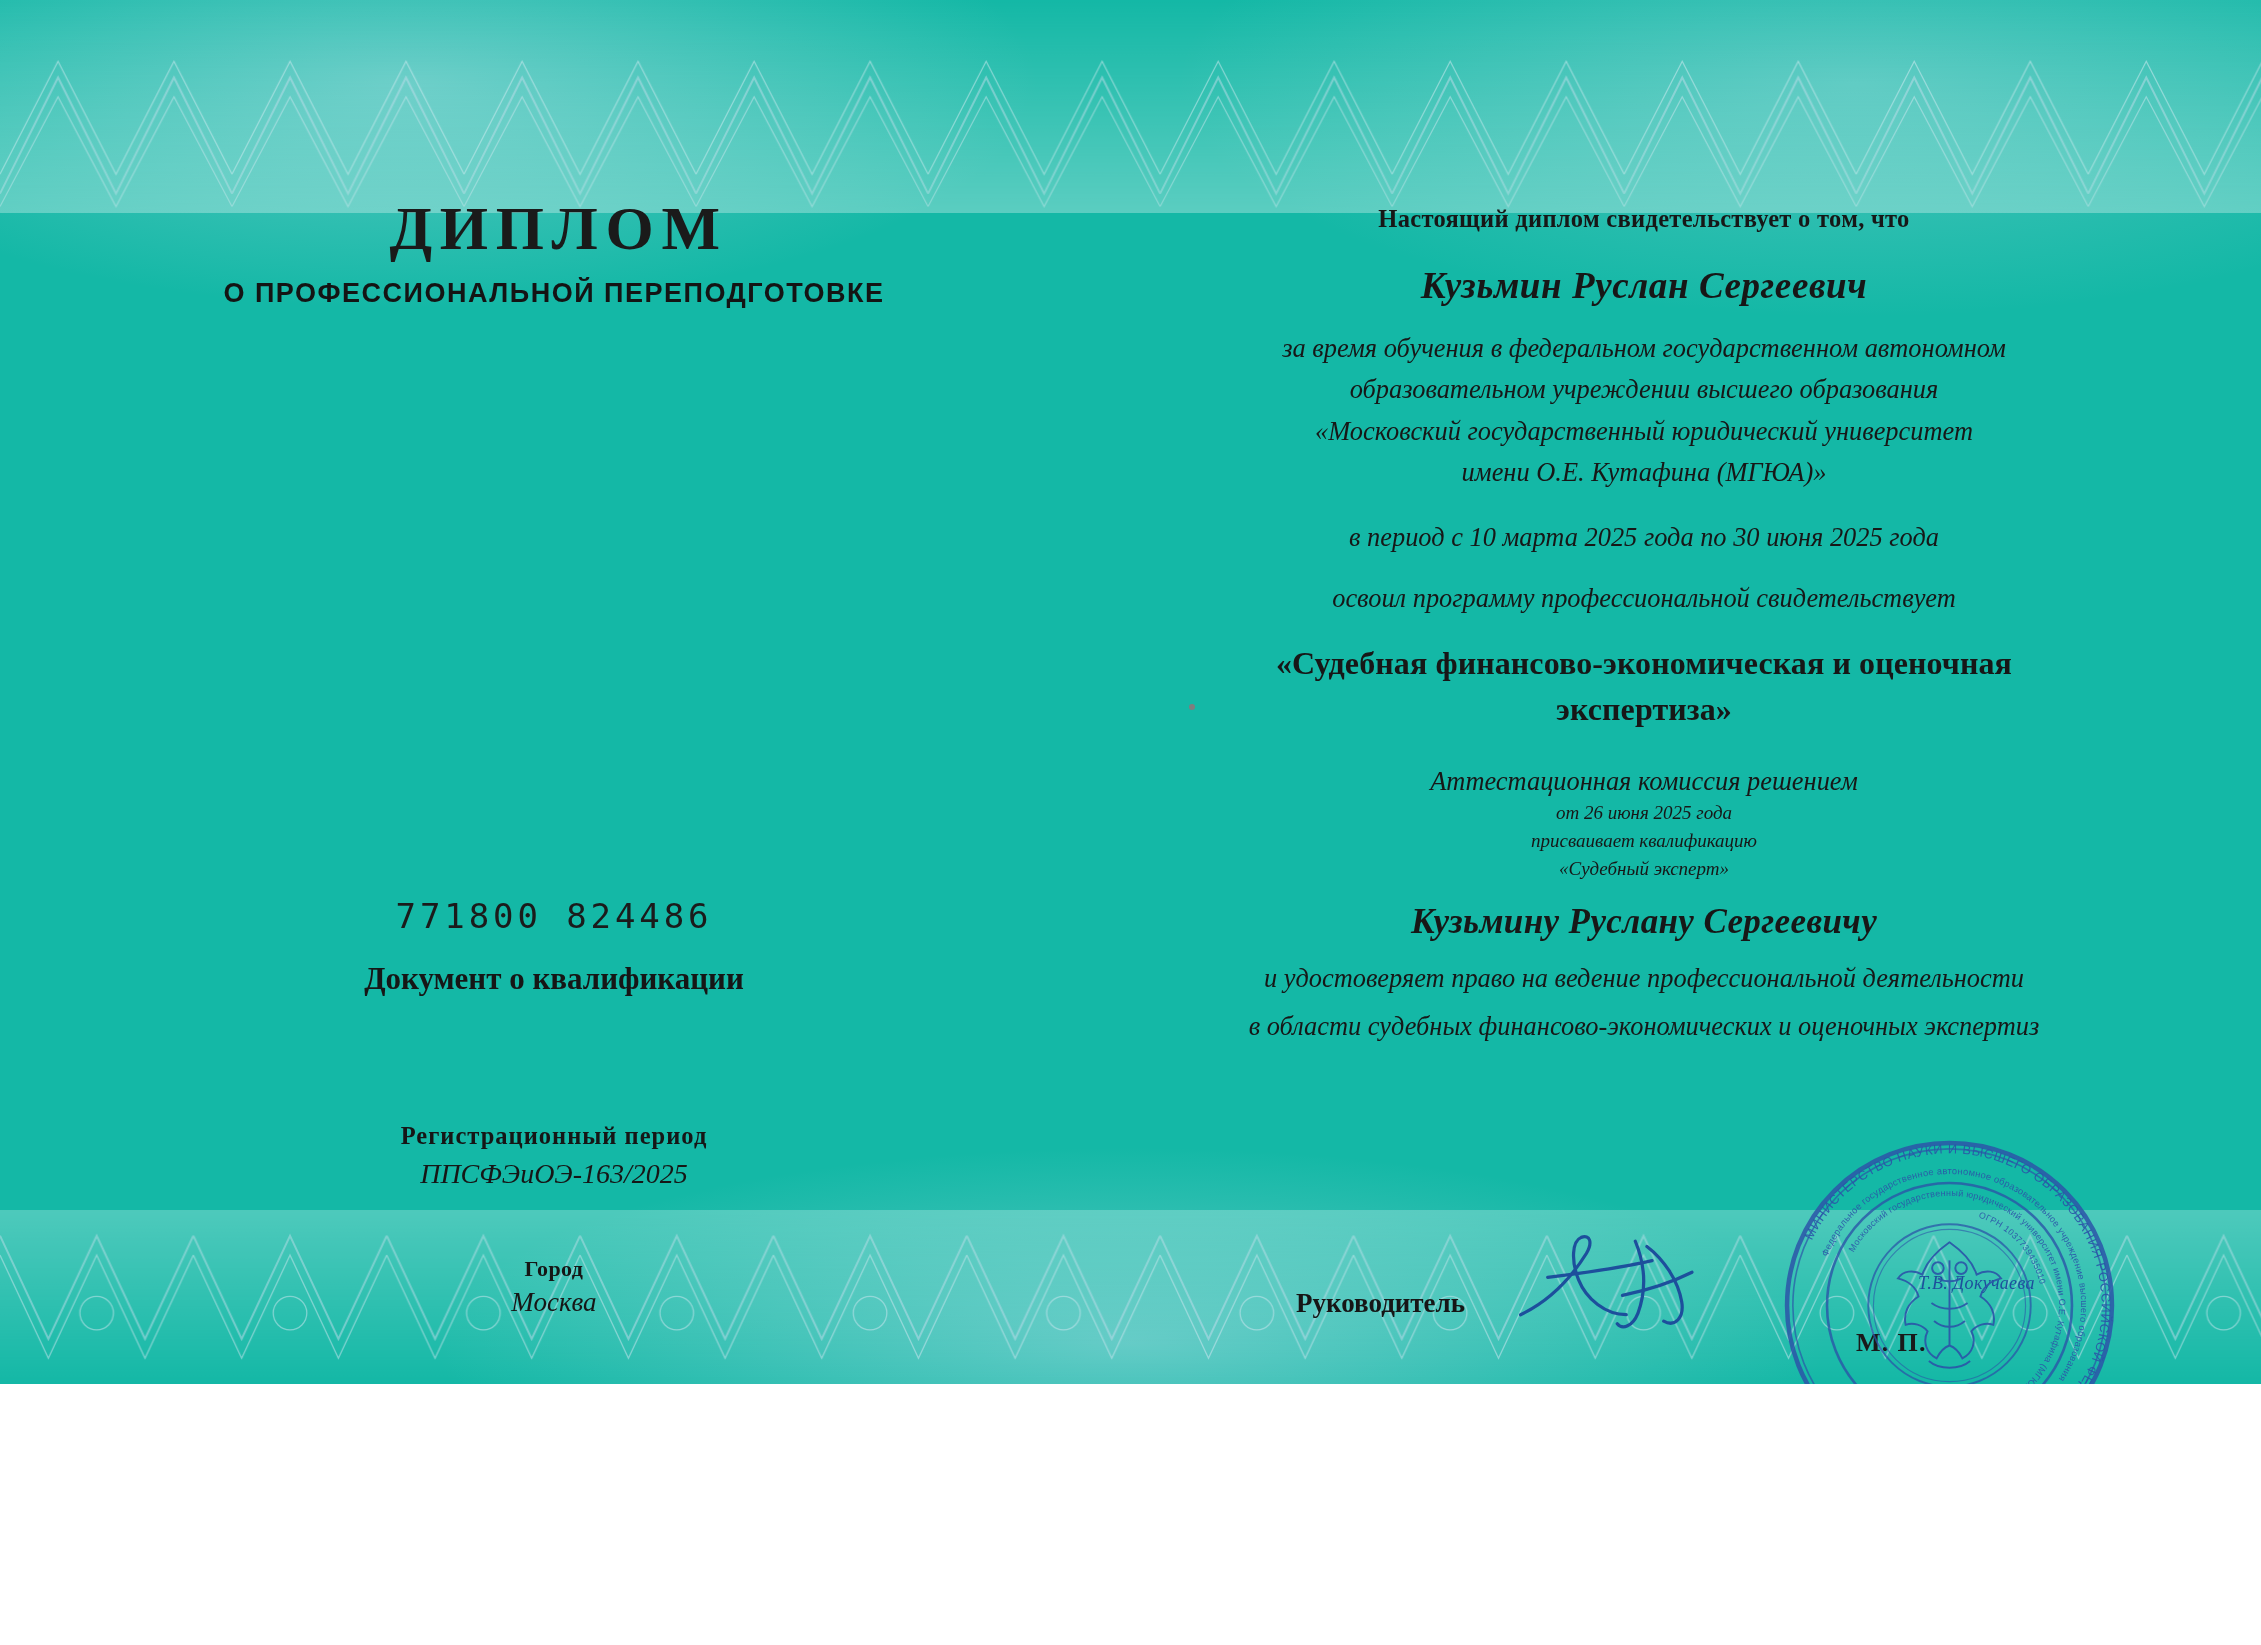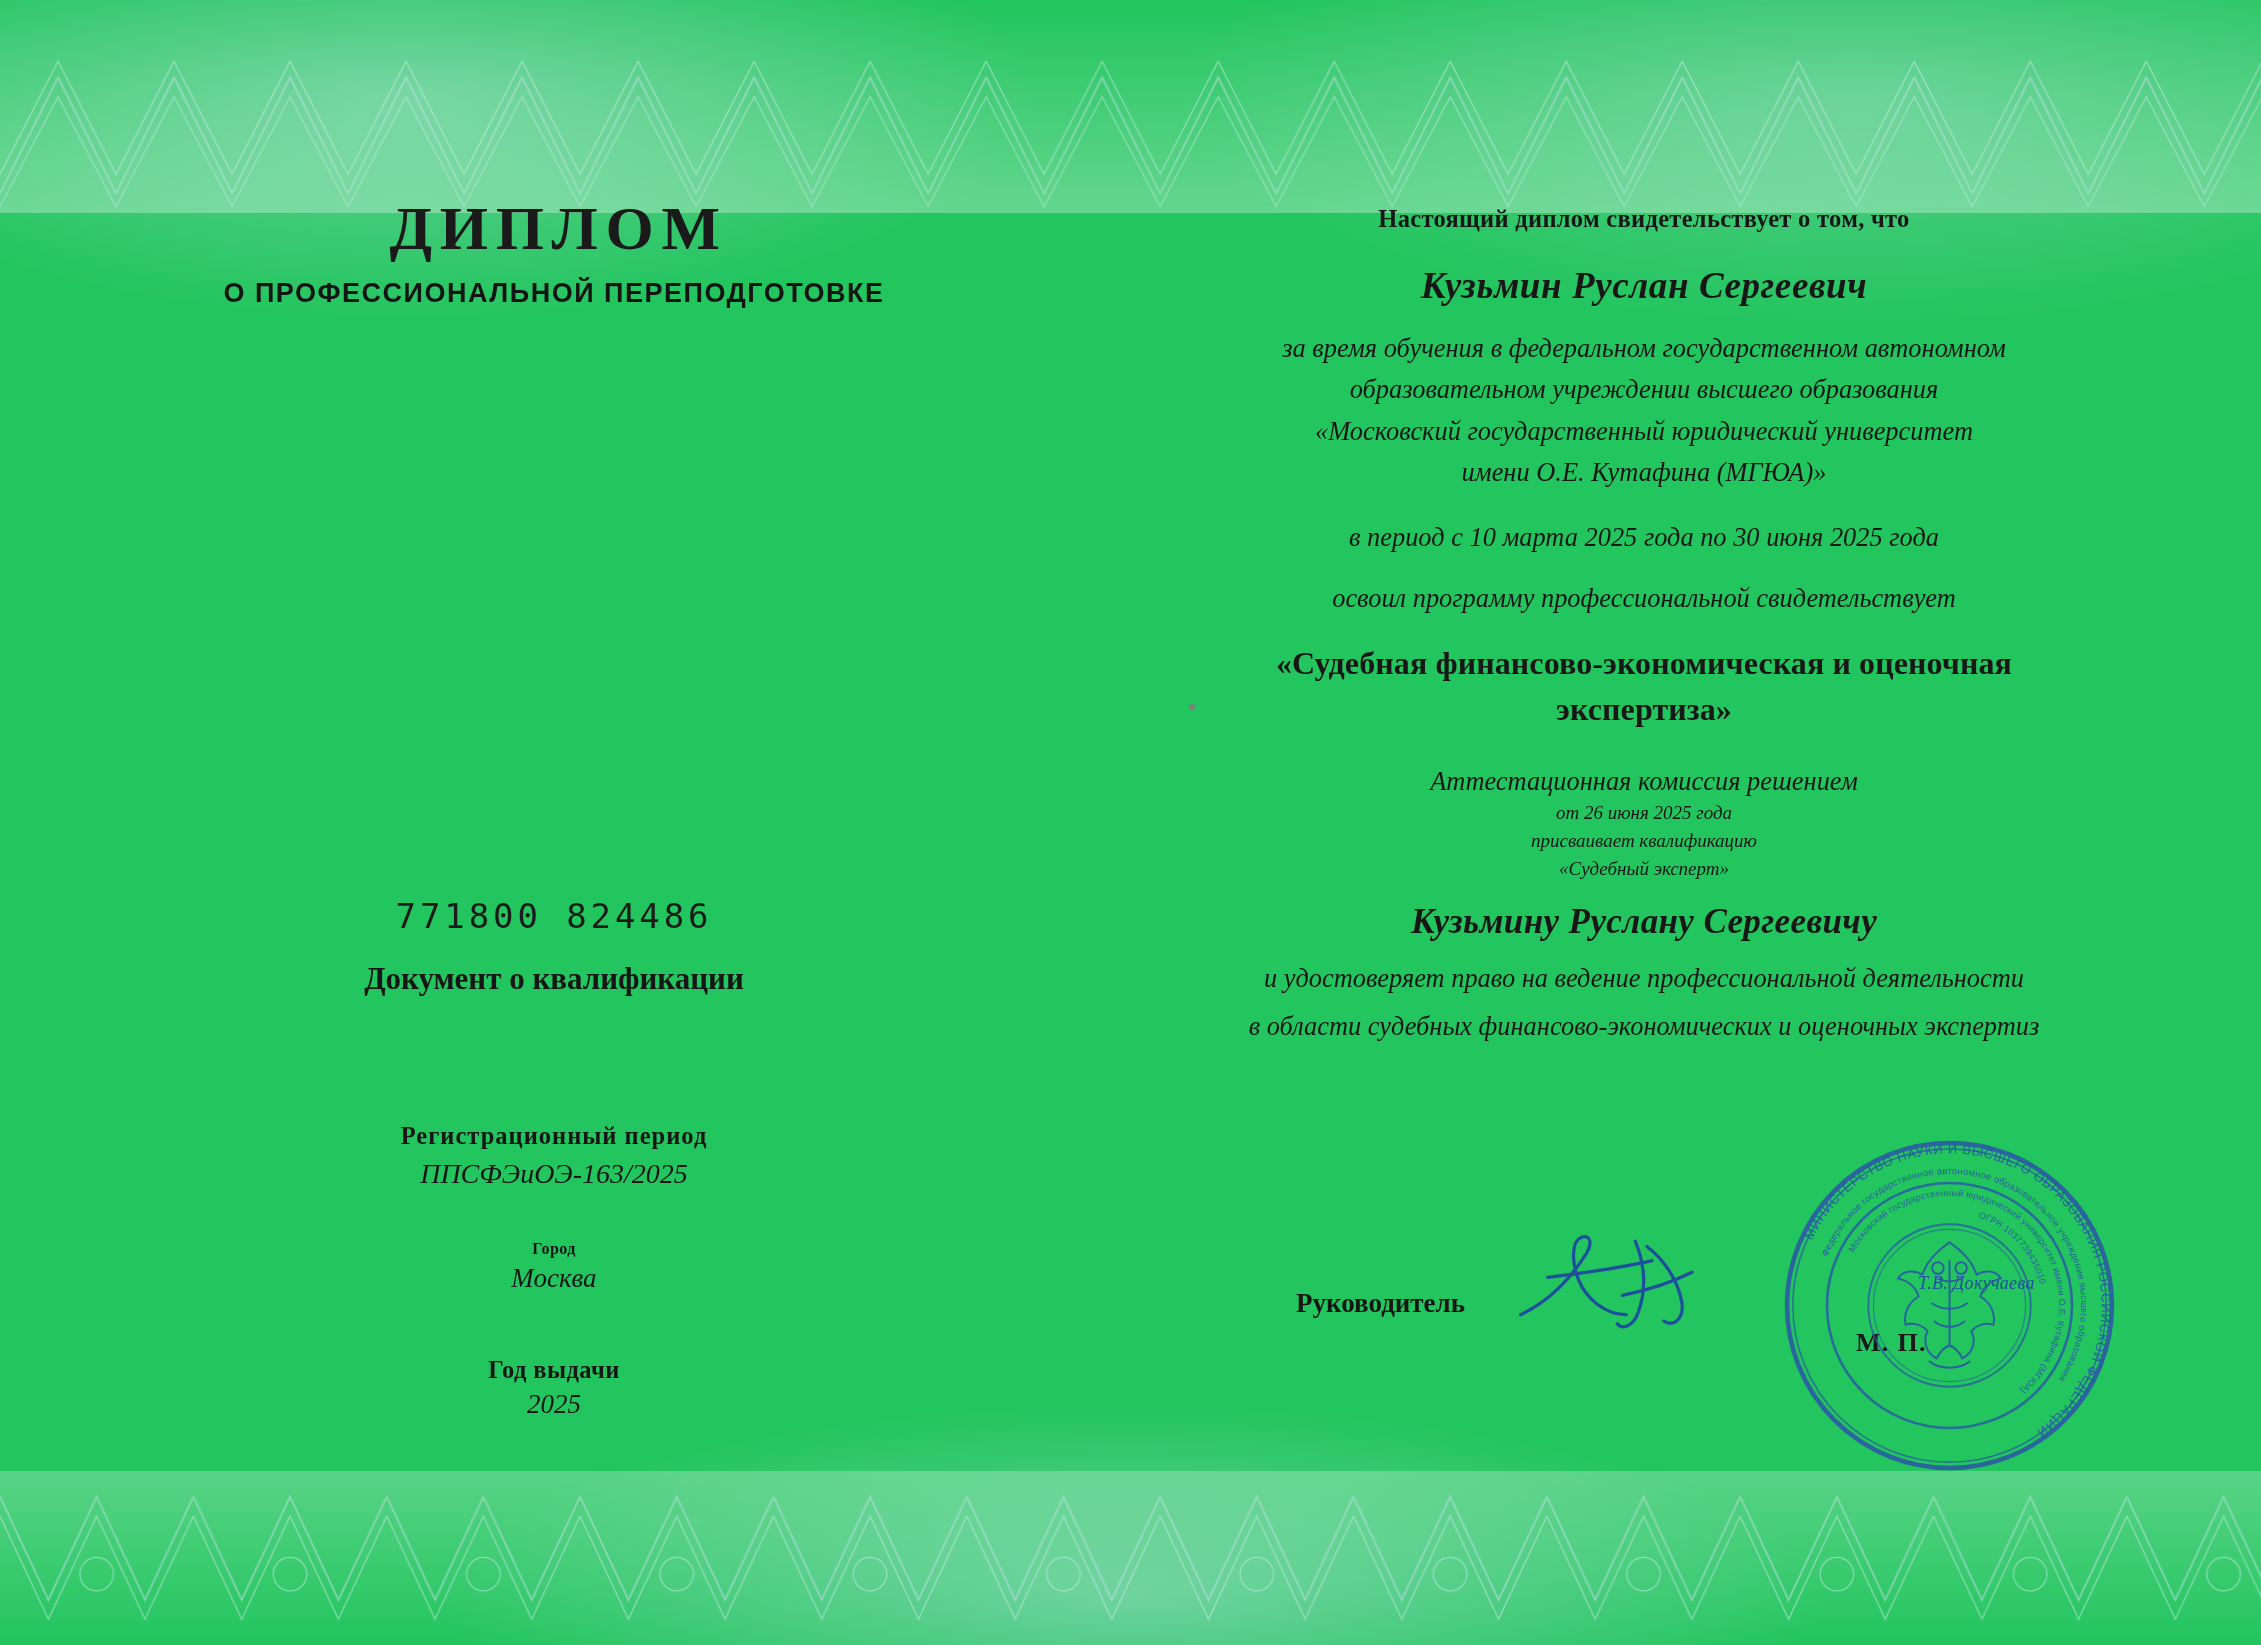--- a/index.html
+++ b/index.html
@@ -7,22 +7,22 @@
     padding: 0;
     background: #ffffff;
   }
   body {
     font-family: "Liberation Serif", serif;
   }
 
   .page {
     position: relative;
     width: 2261px;
-    height: 1645px;
-    background: #22c55e;
+    height: 1384px;
+    background: #14b8a6;
     overflow: hidden;
   }
 
   
   .guilloche-top,
   .guilloche-bottom {
     position: absolute;
     left: 0;
     width: 100%;
     pointer-events: none;
@@ -99,22 +99,22 @@
     font-size: 24.5px;
     font-weight: 700;
     letter-spacing: 1px;
   }
   .reg-value {
     margin-top: 7.7px;
     font-size: 28px;
     font-style: italic;
   }
   .city-label {
-    margin-top: 50px;
-    font-size: 16px;
+    margin-top: 66px;
+    font-size: 22px;
     font-weight: 700;
     letter-spacing: 0.4px;
   }
   .city-value {
     margin-top: 5.2px;
     font-size: 27px;
     font-style: italic;
   }
   .year-label {
     margin-top: 62px;

